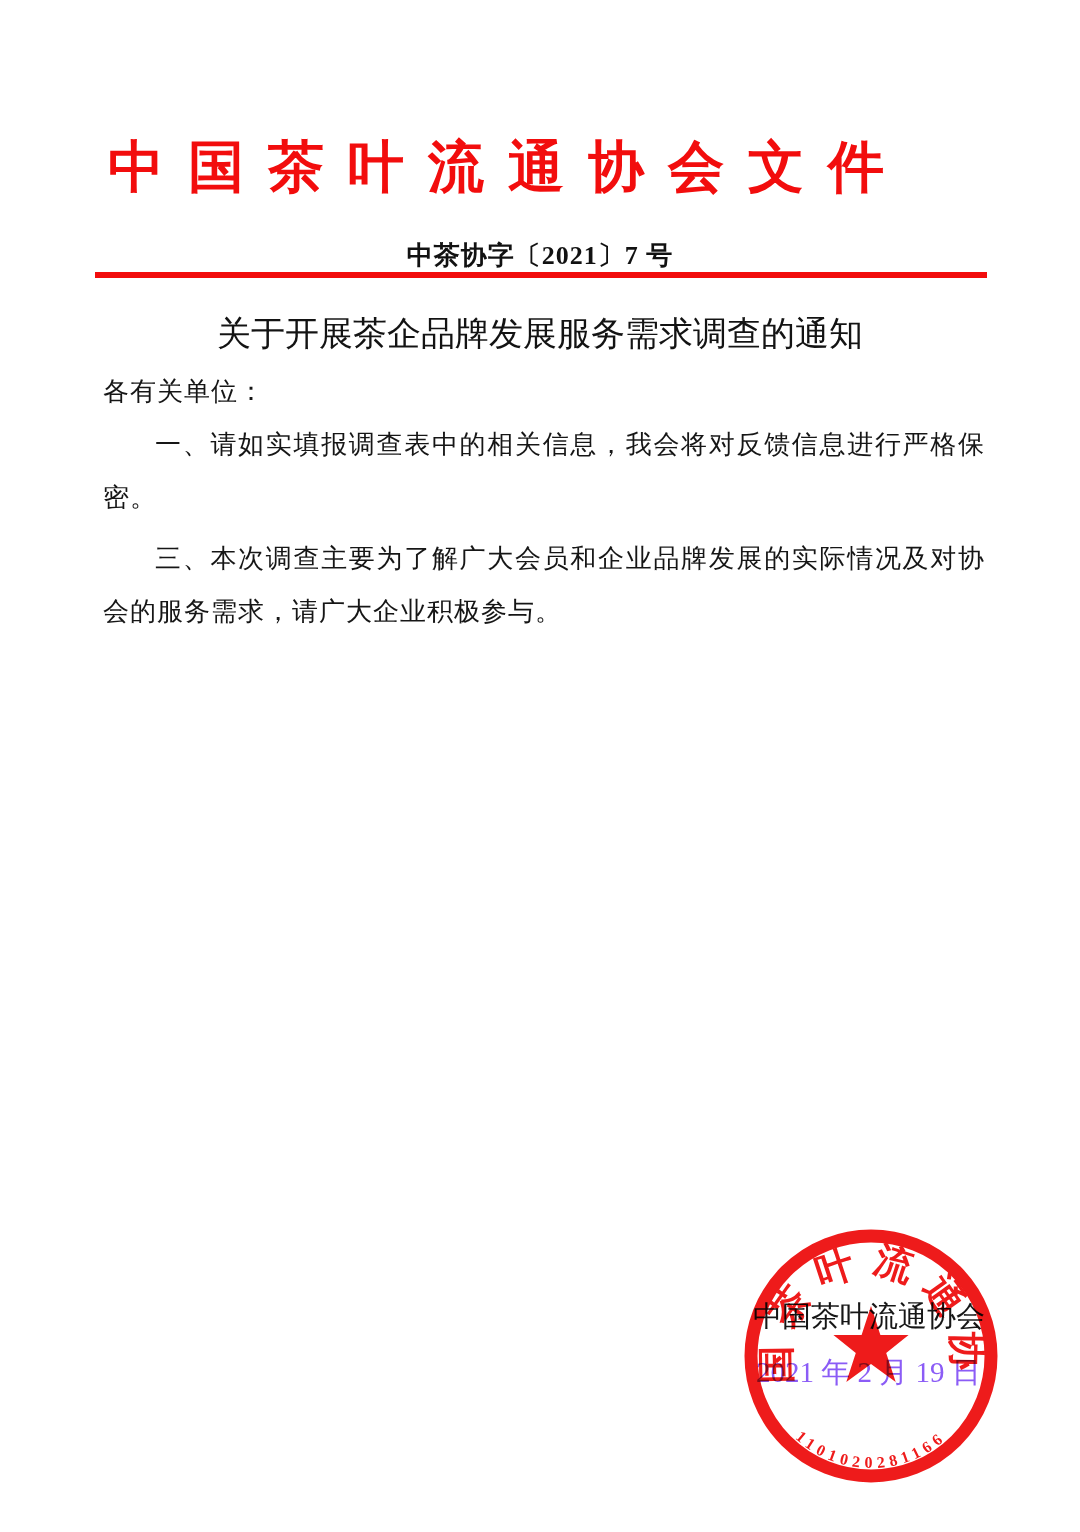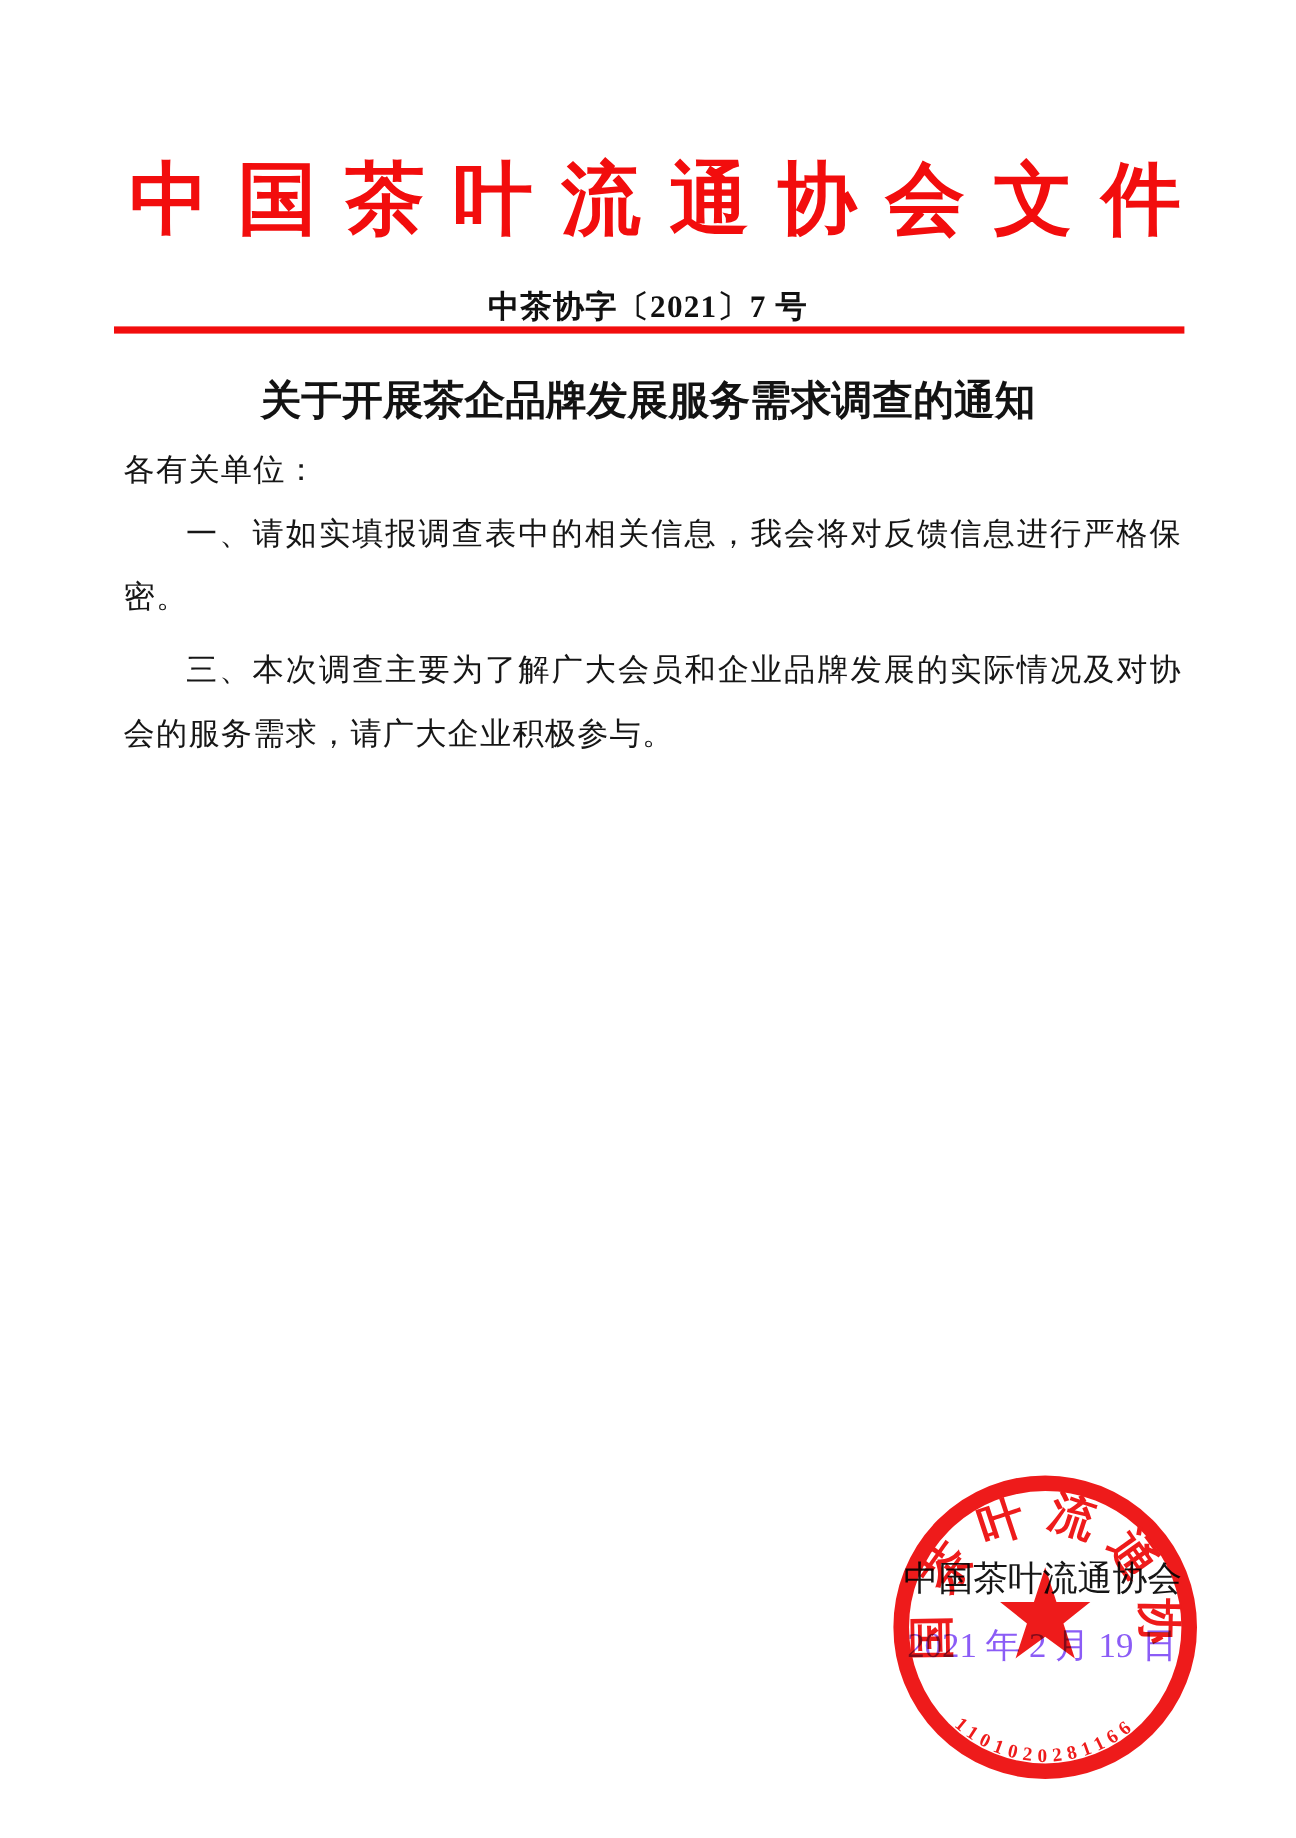--- a/index.html
+++ b/index.html
@@ -10,21 +10,21 @@
     height: 1532px;
     background: #ffffff;
     overflow: hidden;
     font-family: "Liberation Serif", "DejaVu Serif", serif;
     color: #161616;
   }
   .header-title {
     position: absolute;
     left: 108px;
     top: 132px;
-    font-size: 66px;
+    font-size: 56px;
     line-height: 70px;
     font-weight: bold;
     color: #f20d0d;
     letter-spacing: 24px;
     white-space: nowrap;
     font-family: "Liberation Serif", "DejaVu Serif", serif;
   }
   .doc-number {
     position: absolute;
     left: 0;
@@ -44,21 +44,21 @@
     height: 6px;
     background: #f20d0d;
   }
   .doc-title {
     position: absolute;
     left: 0;
     right: 0;
     top: 311px;
     text-align: center;
     font-size: 34px;
-    font-weight: bold;
+    font-weight: normal;
     letter-spacing: 0px;
     color: #131313;
     font-family: "Liberation Sans", "DejaVu Sans", sans-serif;
   }
   .body-text {
     position: absolute;
     left: 103px;
     top: 365px;
     width: 882px;
     font-size: 26px;

